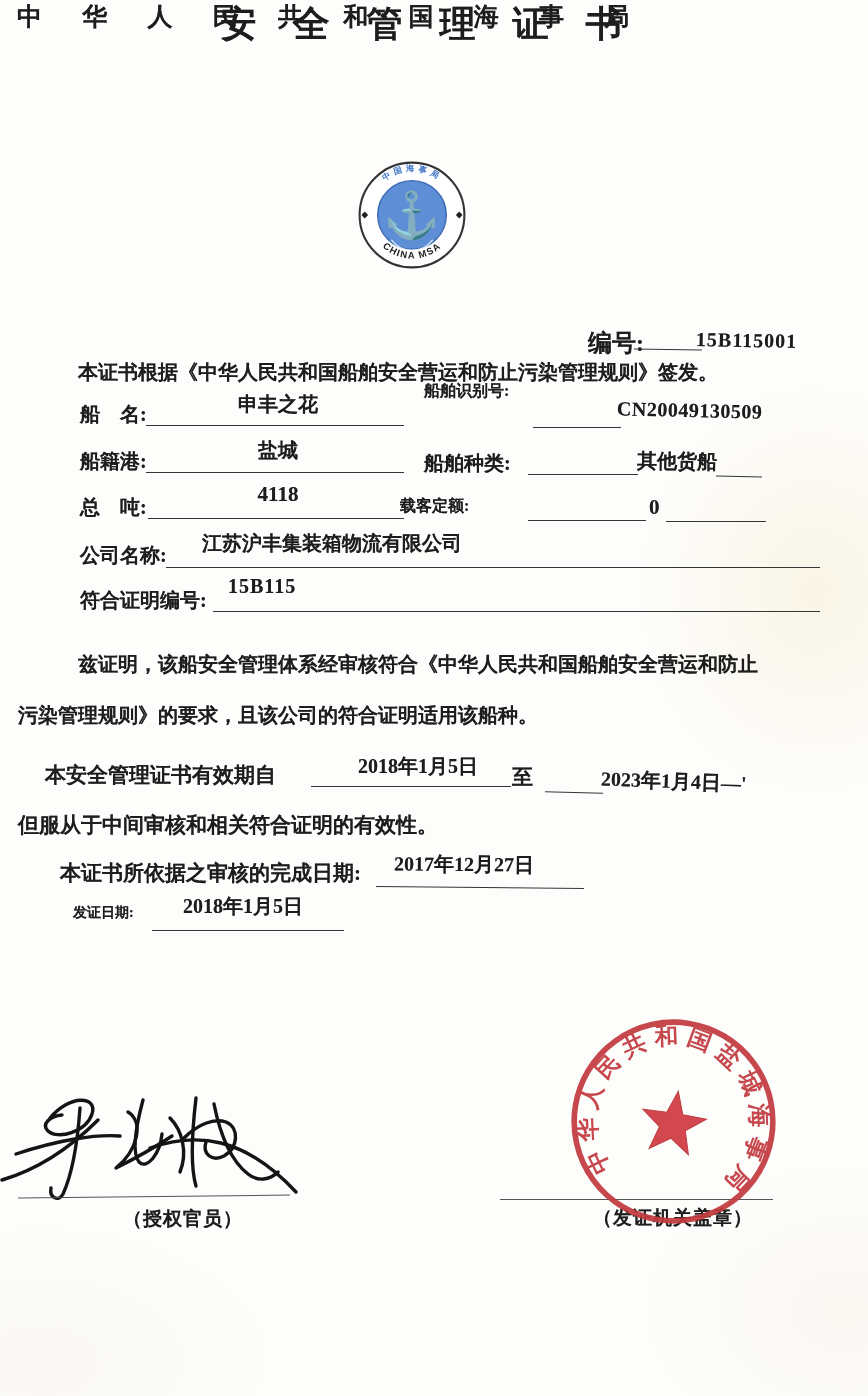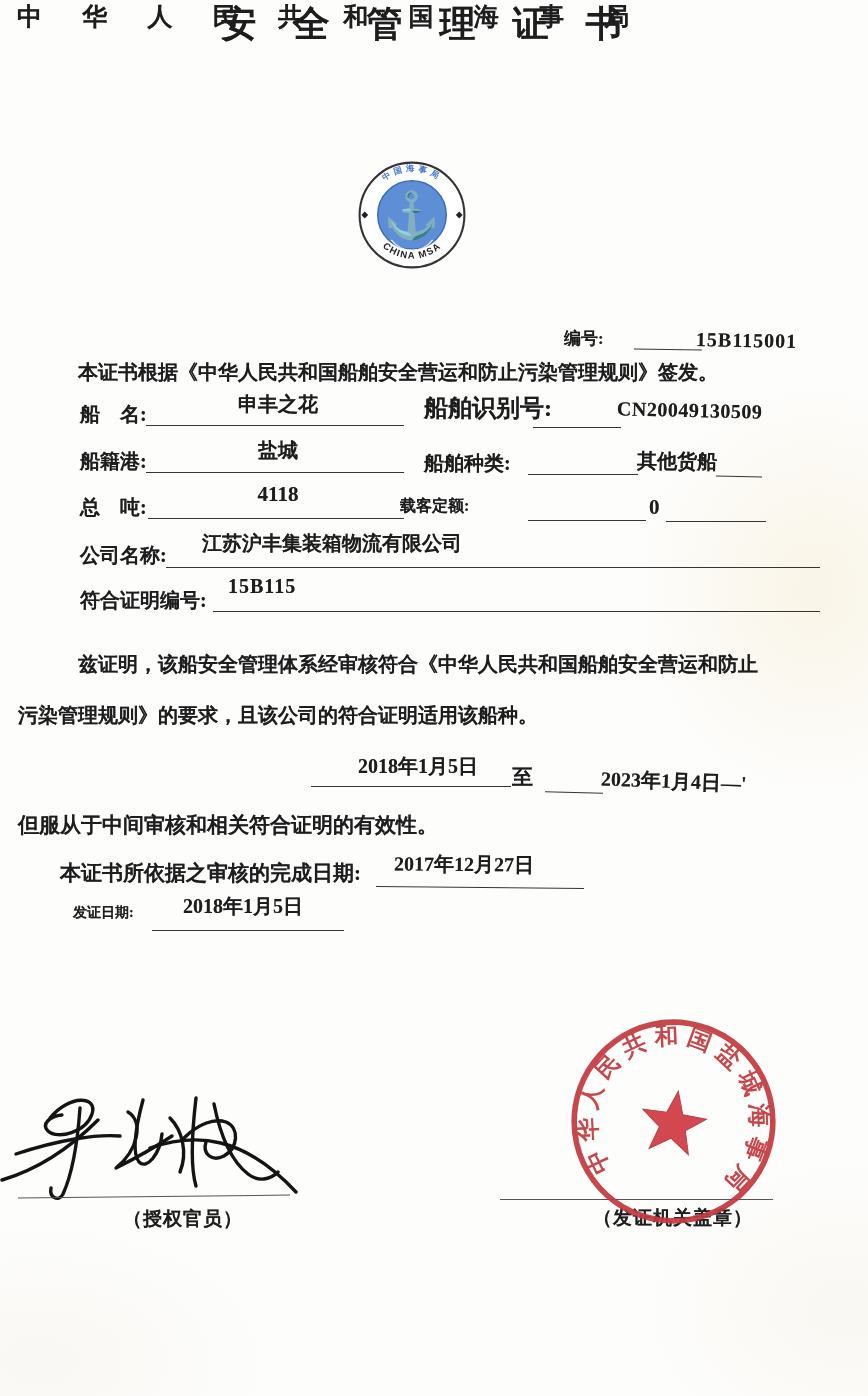--- a/index.html
+++ b/index.html
@@ -45,31 +45,31 @@
     </text>
     <rect x="-2.3" y="-2.3" width="4.6" height="4.6" fill="#222" transform="translate(-45.5,0) rotate(45)"></rect>
     <rect x="-2.3" y="-2.3" width="4.6" height="4.6" fill="#222" transform="translate(45.5,0) rotate(45)"></rect>
     <circle cx="0" cy="0" r="33" fill="#5e8fd6" stroke="#3f6db8" stroke-width="1.5"></circle>
     <path d="M -20 24 A 25 25 0 0 0 20 24" stroke="#ffffff" stroke-width="1.5" fill="none" opacity=".8"></path>
     <text x="0" y="15" text-anchor="middle" font-size="44" fill="#ffffff">⚓</text>
   </svg>
 
   <div class="txt ctitle">安 全 管 理 证 书</div>
 
-  <span class="txt lbl" style="left:564px;top:327px;font-size:17px">编号:</span>
+  <span class="txt lbl" style="left:588px;top:327px;font-size:24px">编号:</span>
   <div class="ln" style="left:634px;top:349px;width:68px;transform:rotate(1deg)"></div>
   <span class="txt val" style="left:696px;top:329px;font-size:20px;letter-spacing:1px;transform:rotate(1.2deg)">15B115001</span>
 
   <div class="txt" style="left:78px;top:359px;font-size:20px;font-weight:600">本证书根据《中华人民共和国船舶安全营运和防止污染管理规则》签发。</div>
 
   <span class="txt lbl" style="left:80px;top:401px;font-size:20px">船　名:</span>
   <div class="ln" style="left:146px;top:425px;width:258px"></div>
   <span class="txt val" style="left:168px;top:391px;width:220px;text-align:center;font-size:20px">申丰之花</span>
 
-  <span class="txt lbl" style="left:424px;top:392px;font-size:24px">船舶识别号:</span>
+  <span class="txt lbl" style="left:424px;top:381px;font-size:16px">船舶识别号:</span>
   <div class="ln" style="left:533px;top:427px;width:88px"></div>
   <span class="txt val" style="left:617px;top:399px;font-size:20px;letter-spacing:.5px;transform:rotate(1.3deg)">CN20049130509</span>
 
   <span class="txt lbl" style="left:80px;top:448px;font-size:20px">船籍港:</span>
   <div class="ln" style="left:146px;top:472px;width:258px"></div>
   <span class="txt val" style="left:168px;top:437px;width:220px;text-align:center;font-size:20px">盐城</span>
 
   <span class="txt lbl" style="left:424px;top:450px;font-size:20px">船舶种类:</span>
   <div class="ln" style="left:528px;top:474px;width:110px"></div>
   <span class="txt val" style="left:637px;top:448px;font-size:20px;transform:rotate(.8deg)">其他货船</span>
@@ -88,20 +88,21 @@
   <div class="ln" style="left:166px;top:567px;width:654px"></div>
   <span class="txt val" style="left:202px;top:530px;font-size:20px">江苏沪丰集装箱物流有限公司</span>
 
   <span class="txt lbl" style="left:80px;top:587px;font-size:20px">符合证明编号:</span>
   <div class="ln" style="left:213px;top:611px;width:607px"></div>
   <span class="txt val" style="left:228px;top:575px;font-size:20px;letter-spacing:1px">15B115</span>
 
   <div class="txt" style="left:78px;top:651px;font-size:20px;font-weight:600">兹证明，该船安全管理体系经审核符合《中华人民共和国船舶安全营运和防止</div>
   <div class="txt" style="left:18px;top:702px;font-size:20px;font-weight:600">污染管理规则》的要求，且该公司的符合证明适用该船种。</div>
 
+  <span class="txt lbl" style="left:45px;top:761px;font-size:21px">本安全管理证书有效期自</span>
   <div class="ln" style="left:311px;top:786px;width:200px"></div>
   <span class="txt val" style="left:358px;top:753px;font-size:20px">2018年1月5日</span>
   <span class="txt lbl" style="left:512px;top:763px;font-size:21px">至</span>
   <div class="ln" style="left:545px;top:792px;width:58px;transform:rotate(1.5deg)"></div>
   <span class="txt val" style="left:601px;top:768px;font-size:20px;transform:rotate(2deg)"><span>2023年1月4日</span><span>—'</span></span>
   <div class="txt" style="left:18px;top:811px;font-size:21px;font-weight:700">但服从于中间审核和相关符合证明的有效性。</div>
 
   <span class="txt lbl" style="left:60px;top:859px;font-size:21px">本证书所依据之审核的完成日期:</span>
   <div class="ln" style="left:376px;top:887px;width:208px;transform:rotate(.6deg)"></div>
   <span class="txt val" style="left:394px;top:851px;font-size:20px;transform:rotate(.5deg)">2017年12月27日</span>

